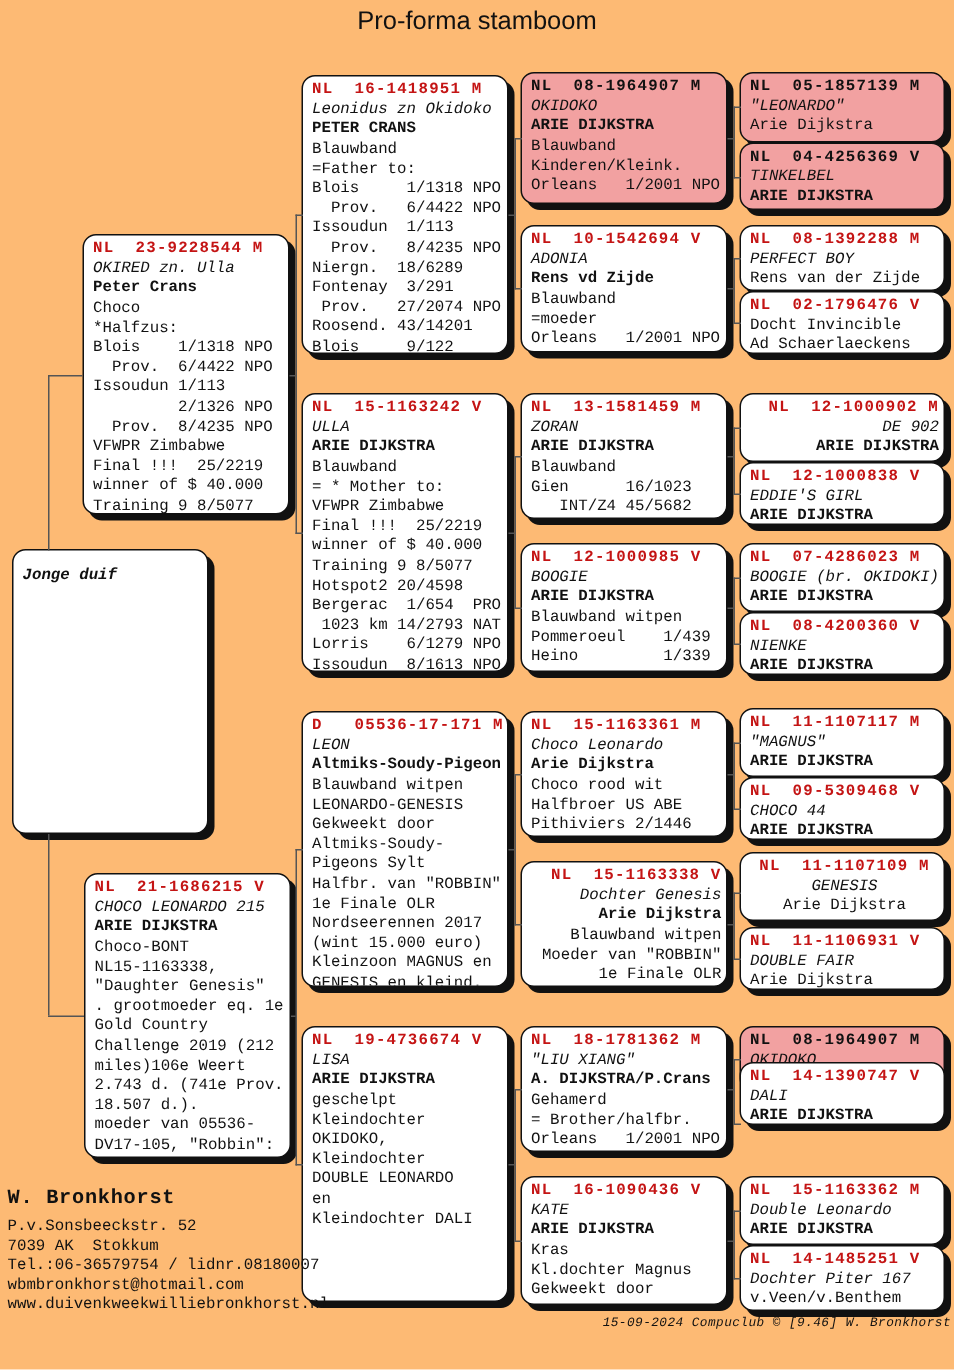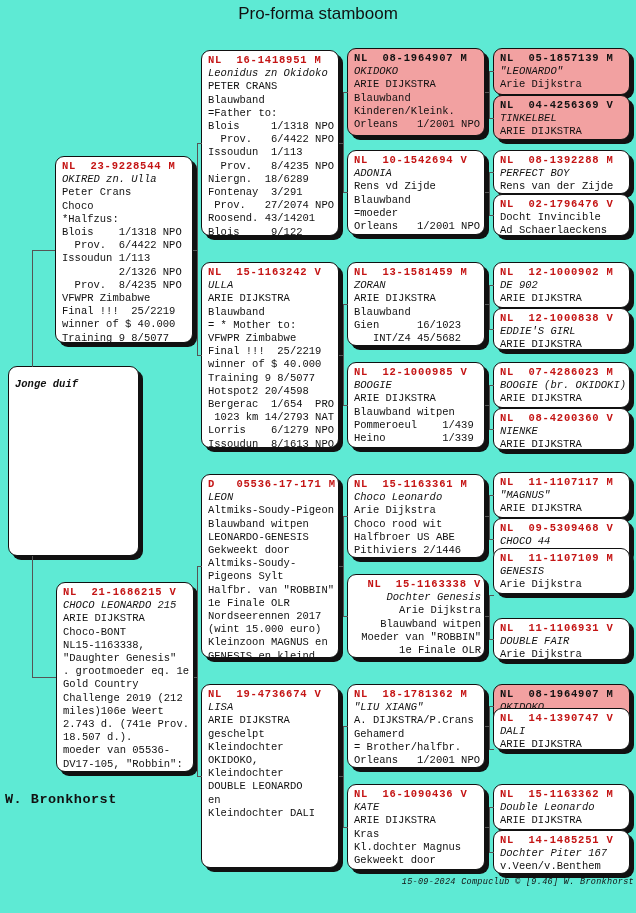--- a/index.html
+++ b/index.html
@@ -1,28 +1,28 @@
 <!DOCTYPE html>
 <html><head>
 <meta charset="utf-8">
 <style>
   html,body{margin:0;padding:0;background:#fff;}
-  #page{position:relative;width:636px;height:913px;background:#5eead4;overflow:hidden;
+  #page{position:relative;width:636px;height:913px;background:#fdba74;overflow:hidden;
         font-family:"Liberation Mono",monospace;color:#111;}
   #title{position:absolute;top:4px;left:0;width:100%;text-align:center;
          font-family:"Liberation Sans",sans-serif;font-size:17px;color:#111;}
   .pbox{position:absolute;background:#fff;border:1px solid #111;border-radius:9px;
         box-shadow:4px 4px 0 #111;box-sizing:border-box;padding:3px 3px 2px 6px;
         font-size:10.5px;line-height:13.2px;overflow:hidden;}
   .pbox.pink{background:#f2a1a1;}
   .ring{font-weight:bold;color:#c41414;white-space:pre;letter-spacing:0.8px;}
   .pbox.pink .ring{color:#111;}
   .pname{font-style:italic;white-space:pre;}
   .pname.noitalic{font-style:normal;}
-  .owner{font-weight:normal;white-space:pre;}
+  .owner{font-weight:bold;white-space:pre;}
   .owner.nobold{font-weight:normal;}
   .pbody{white-space:pre;}
   .subject .pname{margin-top:8px;font-weight:bold;}
   .cline{position:absolute;background:#555;}
   #owner-name{position:absolute;left:5px;top:792px;font-weight:bold;font-size:13.5px;letter-spacing:0.5px;}
   #owner-lines{position:absolute;left:5px;top:812px;font-size:10.5px;line-height:13px;white-space:pre;}
   #footer{position:absolute;right:2px;top:877px;font-size:8.5px;font-style:italic;letter-spacing:0.3px;}
 </style>
 </head>
 <body>
@@ -208,21 +208,21 @@
     <div class="pname">PERFECT BOY</div>
     <div class="owner nobold">Rens van der Zijde</div>
 
   </div>
       <div class="pbox" style="left: 493px; top: 194px; width: 137px; height: 42px;">
     <div class="ring">NL  02-1796476 V</div>
     <div class="pname noitalic">Docht Invincible</div>
     <div class="owner nobold">Ad Schaerlaeckens</div>
 
   </div>
-      <div class="pbox" style="left: 493px; top: 262px; width: 137px; height: 46px;">
+      <div class="pbox" style="left: 493px; top: 262px; width: 137px; height: 46px; text-align: right;">
     <div class="ring">NL  12-1000902 M</div>
     <div class="pname">DE 902</div>
     <div class="owner">ARIE DIJKSTRA</div>
 
   </div>
       <div class="pbox" style="left: 493px; top: 308px; width: 137px; height: 42px;">
     <div class="ring">NL  12-1000838 V</div>
     <div class="pname">EDDIE'S GIRL</div>
     <div class="owner">ARIE DIJKSTRA</div>
 
@@ -244,21 +244,21 @@
     <div class="pname">"MAGNUS"</div>
     <div class="owner">ARIE DIJKSTRA</div>
 
   </div>
       <div class="pbox" style="left: 493px; top: 518px; width: 137px; height: 42px;">
     <div class="ring">NL  09-5309468 V</div>
     <div class="pname">CHOCO 44</div>
     <div class="owner">ARIE DIJKSTRA</div>
 
   </div>
-      <div class="pbox" style="left: 493px; top: 548px; width: 137px; height: 46px;">
+      <div class="pbox" style="left: 493px; top: 568px; width: 137px; height: 46px; text-align: center;">
     <div class="ring">NL  11-1107109 M</div>
     <div class="pname">GENESIS</div>
     <div class="owner nobold">Arie Dijkstra</div>
 
   </div>
       <div class="pbox" style="left: 493px; top: 618px; width: 137px; height: 42px;">
     <div class="ring">NL  11-1106931 V</div>
     <div class="pname">DOUBLE FAIR</div>
     <div class="owner nobold">Arie Dijkstra</div>
 
@@ -342,14 +342,19 @@
       <div class="cline" style="left: 489px; top: 706px; width: 1px; height: 44px;"></div>
       <div class="cline" style="left: 485px; top: 726px; width: 4px; height: 1px;"></div>
       <div class="cline" style="left: 489px; top: 706px; width: 5px; height: 1px;"></div>
       <div class="cline" style="left: 489px; top: 749px; width: 5px; height: 1px;"></div>
       <div class="cline" style="left: 489px; top: 807px; width: 1px; height: 46px;"></div>
       <div class="cline" style="left: 485px; top: 827px; width: 4px; height: 1px;"></div>
       <div class="cline" style="left: 489px; top: 807px; width: 5px; height: 1px;"></div>
       <div class="cline" style="left: 489px; top: 852px; width: 5px; height: 1px;"></div>
     </div>
   <div id="owner-name">W. Bronkhorst</div>
+  <div id="owner-lines">P.v.Sonsbeeckstr. 52
+7039 AK  Stokkum
+Tel.:06-36579754 / lidnr.08180007
+wbmbronkhorst@hotmail.com
+www.duivenkweekwilliebronkhorst.nl</div>
   <div id="footer">15-09-2024   Compuclub © [9.46]   W. Bronkhorst</div>
 </div>
 
 </body></html>

